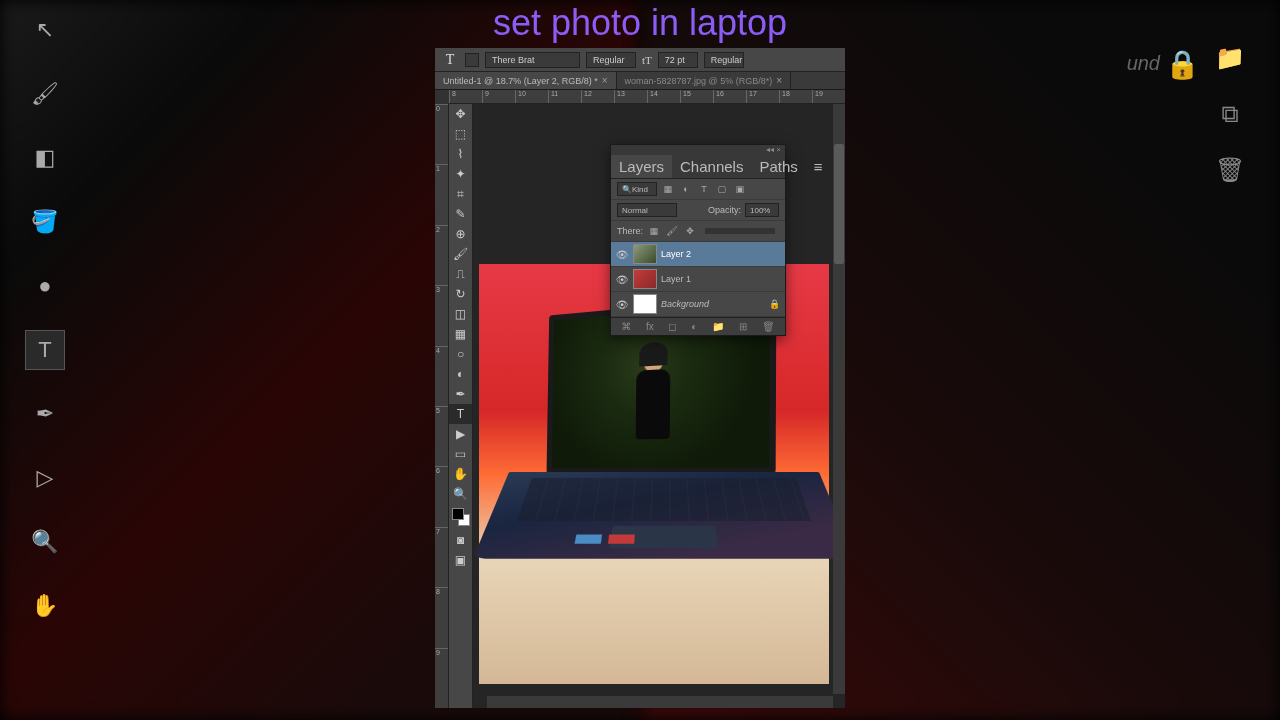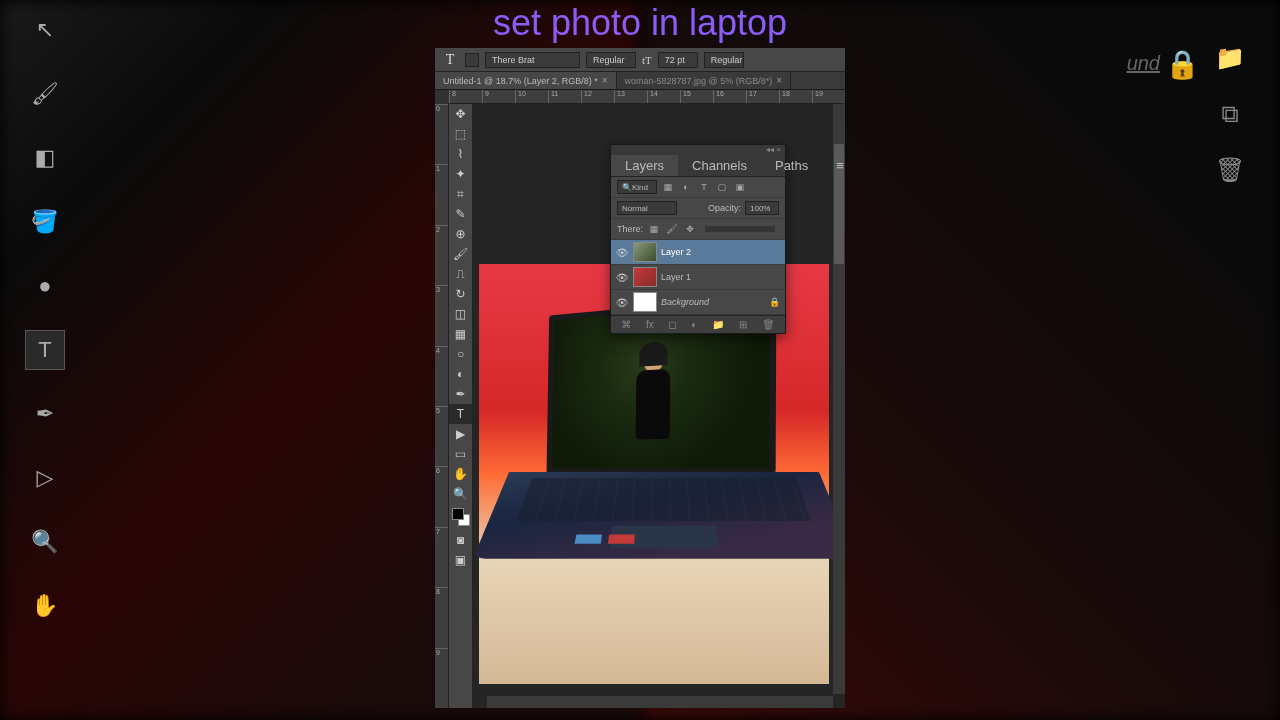--- a/index.html
+++ b/index.html
@@ -68,21 +68,20 @@
   position: absolute;
   right: 80px; top: 48px;
   color: #888; font-size: 28px;
   z-index: 50;
 }
 .bg-text {
   position: absolute;
   right: 120px; top: 52px;
   color: #666; font-size: 20px; font-style: italic;
   z-index: 40;
-  text-decoration: underline;
 }
 .ps-window {
   position: absolute;
   left: 435px; top: 48px;
   width: 410px; height: 660px;
   background: #323232;
   z-index: 60;
   display: flex;
   flex-direction: column;
 }
@@ -288,22 +287,22 @@
   font-size: 8px;
   padding-right: 4px;
   color: #888;
 }
 .lp-tabs {
   display: flex;
   background: #383838;
   border-bottom: 1px solid #222;
 }
 .lp-tab {
-  padding: 3px 14px;
-  font-size: 13px;
+  padding: 3px 8px;
+  font-size: 15px;
 }
 .lp-tab.active { background: #474747; }
 .lp-row {
   display: flex;
   align-items: center;
   padding: 3px 6px;
   gap: 4px;
   border-bottom: 1px solid #3a3a3a;
 }
 .lp-dd {

